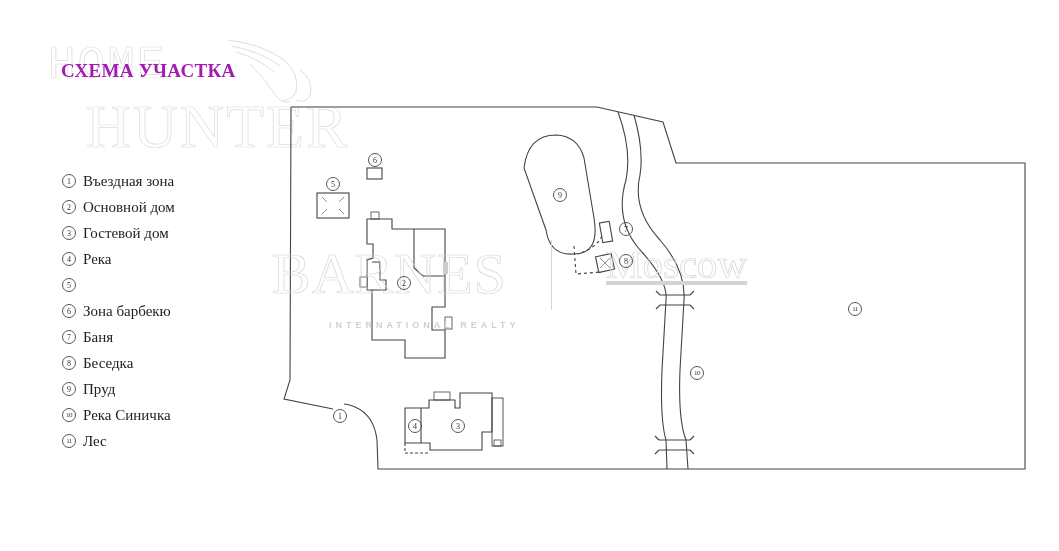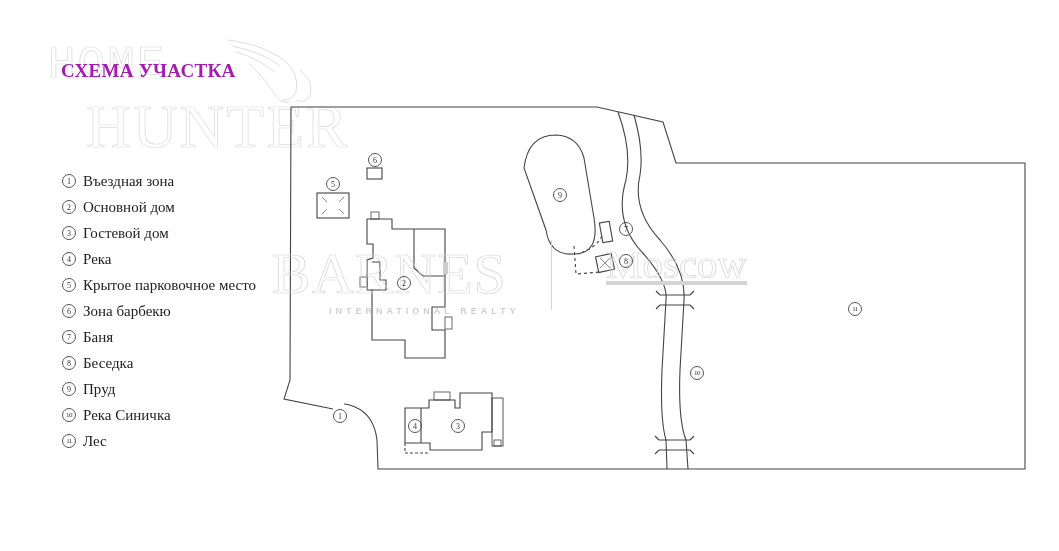--- a/index.html
+++ b/index.html
@@ -15,21 +15,21 @@
            color: #a21caf; letter-spacing: 0.3px; font-family: "Liberation Serif", serif; }
   .legend { position: absolute; left: 62px; top: 168px; list-style: none; margin: 0; padding: 0; }
   .legend li { height: 26px; display: flex; align-items: center; font-size: 15px; color: #222; }
   .legend .num { display: inline-flex; align-items: center; justify-content: center;
                  width: 12px; height: 12px; border: 0.8px solid #555; border-radius: 50%;
                  font-size: 8px; margin-right: 7px; color: #333; font-family: "Liberation Serif", serif; }
   .legend .num.two { font-size: 7px; letter-spacing: -0.5px; }
   svg.plan { position: absolute; left: 0; top: 0; }
   .wm-barnes { position: absolute; left: 272px; top: 232px; font-size: 58px; letter-spacing: 1px;
                color: transparent; -webkit-text-stroke: 0.7px #d4d4d4; font-family: "Liberation Serif", serif; margin-top: 8px; }
-  .wm-intl { position: absolute; left: 313px; top: 306px; font-size: 9px; letter-spacing: 4px;
+  .wm-intl { position: absolute; left: 313px; top: 320px; font-size: 9px; letter-spacing: 4px;
              color: #d0d0d0; font-family: "Liberation Sans", sans-serif; font-weight: bold; padding-left: 16px; }
   .wm-moscow { position: absolute; left: 606px; top: 240px; font-size: 41px;
                color: transparent; -webkit-text-stroke: 0.7px #d4d4d4; font-family: "Liberation Serif", serif; text-decoration: underline; }
   .wm-sep { position: absolute; left: 551px; top: 240px; width: 1px; height: 70px; background: #d4d4d4; }
   .lbl { position: absolute; width: 12px; height: 12px; border: 0.8px solid #555; border-radius: 50%;
          font-size: 8px; display: flex; align-items: center; justify-content: center;
          background: transparent; color: #333; font-family: "Liberation Serif", serif; }
   .lbl.two { font-size: 7px; letter-spacing: -0.5px; }
 </style>
 </head>
@@ -61,21 +61,20 @@
   <li>
       <span class="num">3</span>
       <span>Гостевой дом</span>
     </li>
   <li>
       <span class="num">4</span>
       <span>Река</span>
     </li>
   <li>
       <span class="num">5</span>
-      <span>Крытое парковочное место</span>
     </li>
   <li>
       <span class="num">6</span>
       <span>Зона барбекю</span>
     </li>
   <li>
       <span class="num">7</span>
       <span>Баня</span>
     </li>
   <li>

